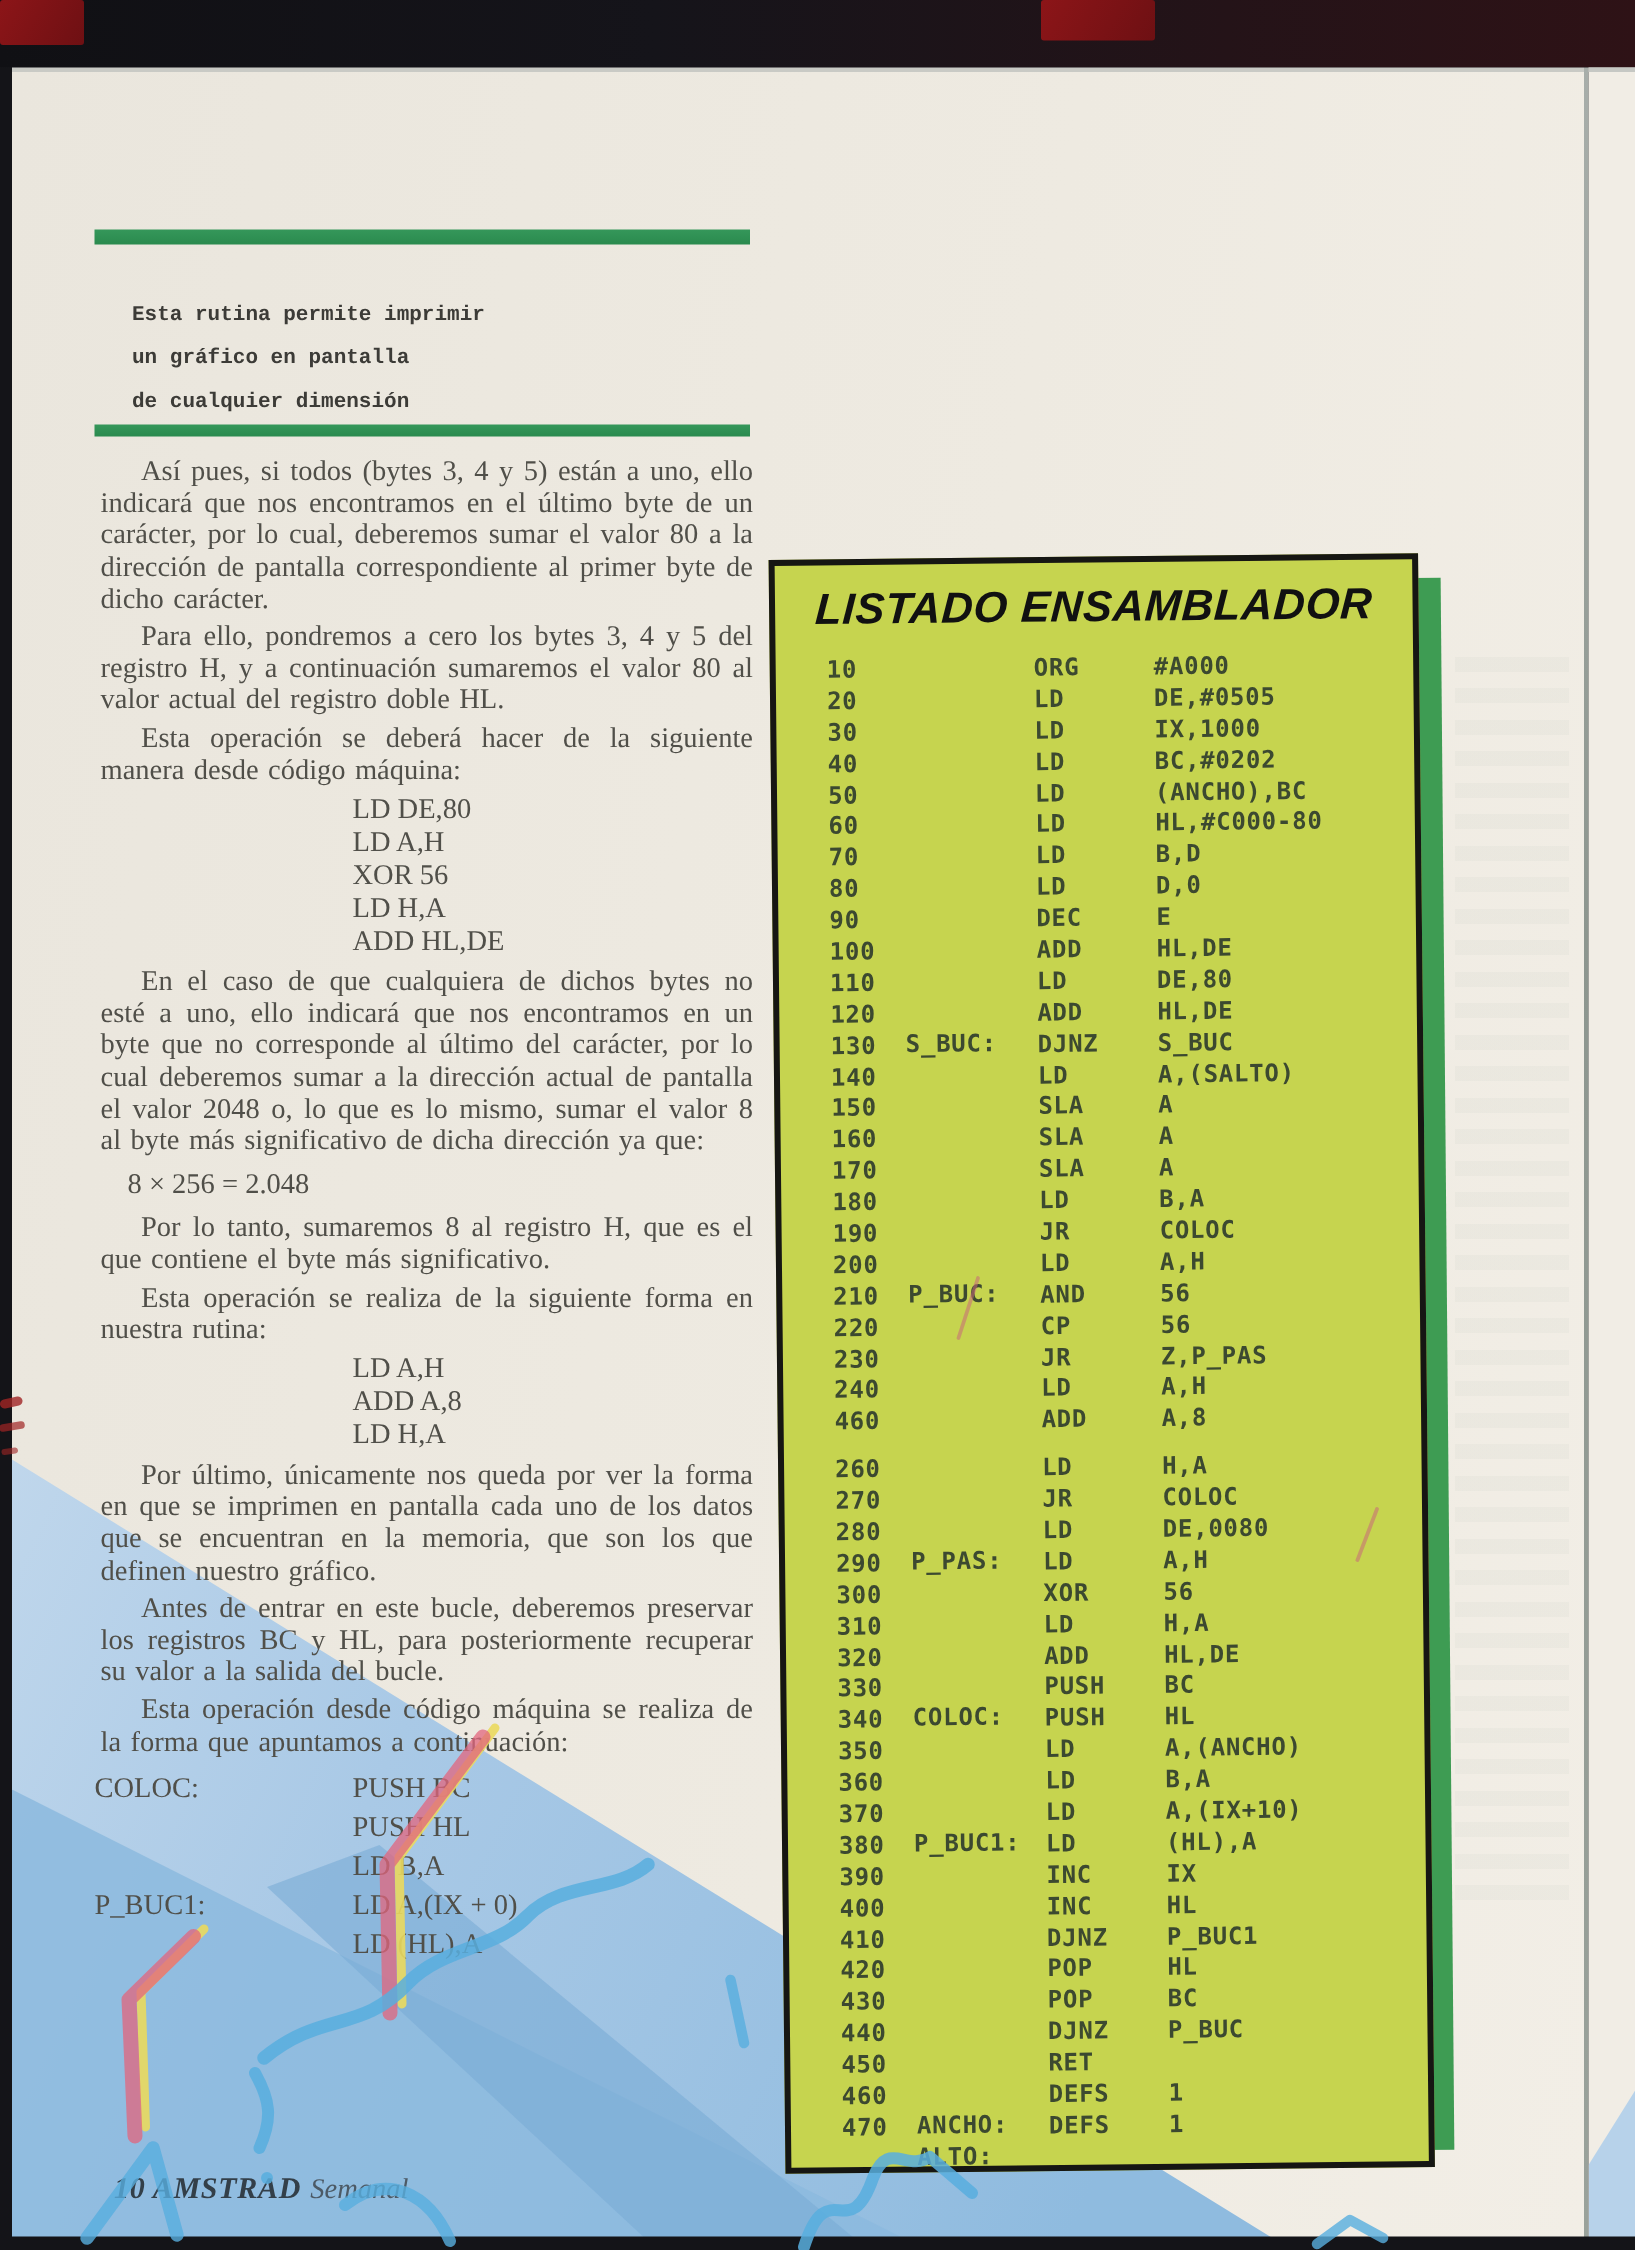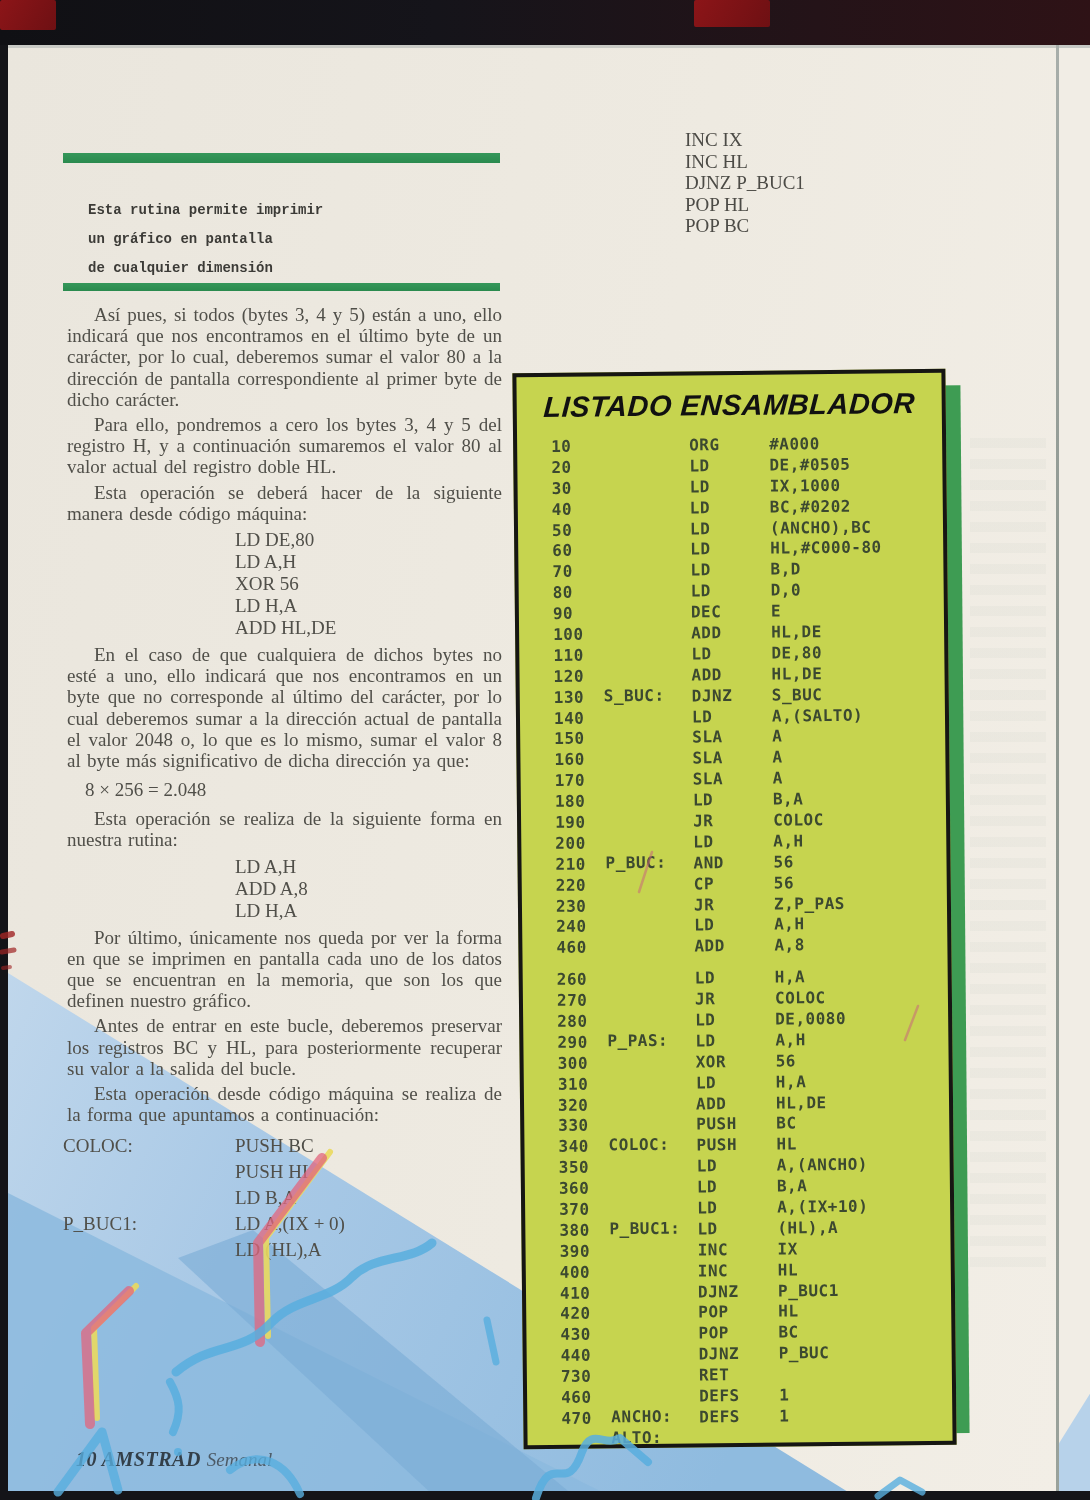--- a/index.html
+++ b/index.html
@@ -112,20 +112,21 @@
       <p>Esta operación se deberá hacer de la siguiente manera desde código máquina:</p>
       <div class="body-code">
           <div class="code-line">LD DE,80</div>
           <div class="code-line">LD A,H</div>
           <div class="code-line">XOR 56</div>
           <div class="code-line">LD H,A</div>
           <div class="code-line">ADD HL,DE</div>
         </div>
       <p>En el caso de que cualquiera de dichos bytes no esté a uno, ello indicará que nos encontramos en un byte que no corresponde al último del carácter, por lo cual deberemos sumar a la dirección actual de pantalla el valor 2048 o, lo que es lo mismo, sumar el valor 8 al byte más significativo de dicha dirección ya que:</p>
       <div class="equation">8 × 256 =  2.048</div>
+      <p>Por lo tanto, sumaremos 8 al registro H, que es el que contiene el byte más significativo.</p>
       <p>Esta operación se realiza de la siguiente forma en nuestra rutina:</p>
       <div class="body-code">
           <div class="code-line">LD A,H</div>
           <div class="code-line">ADD A,8</div>
           <div class="code-line">LD H,A</div>
         </div>
       <p>Por último, únicamente nos queda por ver la forma en que se imprimen en pantalla cada uno de los datos que se encuentran en la memoria, que son los que definen nuestro gráfico.</p>
       <p>Antes de entrar en este bucle, deberemos preservar los registros BC y HL, para posteriormente recuperar su valor a la salida del bucle.</p>
       <p>Esta operación desde código máquina se realiza de la forma que apuntamos a continuación:</p>
       <div class="lcode">
@@ -145,27 +146,20 @@
             <span class="lcode-label">P_BUC1:</span>
             <span>LD A,(IX + 0)</span>
           </div>
           <div class="lcode-row">
             <span class="lcode-label"></span>
             <span>LD (HL),A</span>
           </div>
         </div>
     </div>
 
-    <div class="rcode-top">
-        <div class="code-line">INC IX</div>
-        <div class="code-line">INC HL</div>
-        <div class="code-line">DJNZ P_BUC1</div>
-        <div class="code-line">POP HL</div>
-        <div class="code-line">POP BC</div>
-      </div>
 
     <div class="lst-shadow"></div>
     <div class="lst-box">
       <div class="lst-title">LISTADO ENSAMBLADOR</div>
       <div class="lst-rows">
           <div class="lst-row">
             <span class="n">10</span>
             <span class="lbl"></span>
             <span class="op">ORG</span>
             <span class="arg">#A000</span>
@@ -422,21 +416,21 @@
             <span class="op">POP</span>
             <span class="arg">BC</span>
           </div>
           <div class="lst-row">
             <span class="n">440</span>
             <span class="lbl"></span>
             <span class="op">DJNZ</span>
             <span class="arg">P_BUC</span>
           </div>
           <div class="lst-row">
-            <span class="n">730</span>
+            <span class="n">450</span>
             <span class="lbl"></span>
             <span class="op">RET</span>
             <span class="arg"></span>
           </div>
           <div class="lst-row">
             <span class="n">460</span>
             <span class="lbl">ANCHO:</span>
             <span class="op">DEFS</span>
             <span class="arg">1</span>
           </div>

